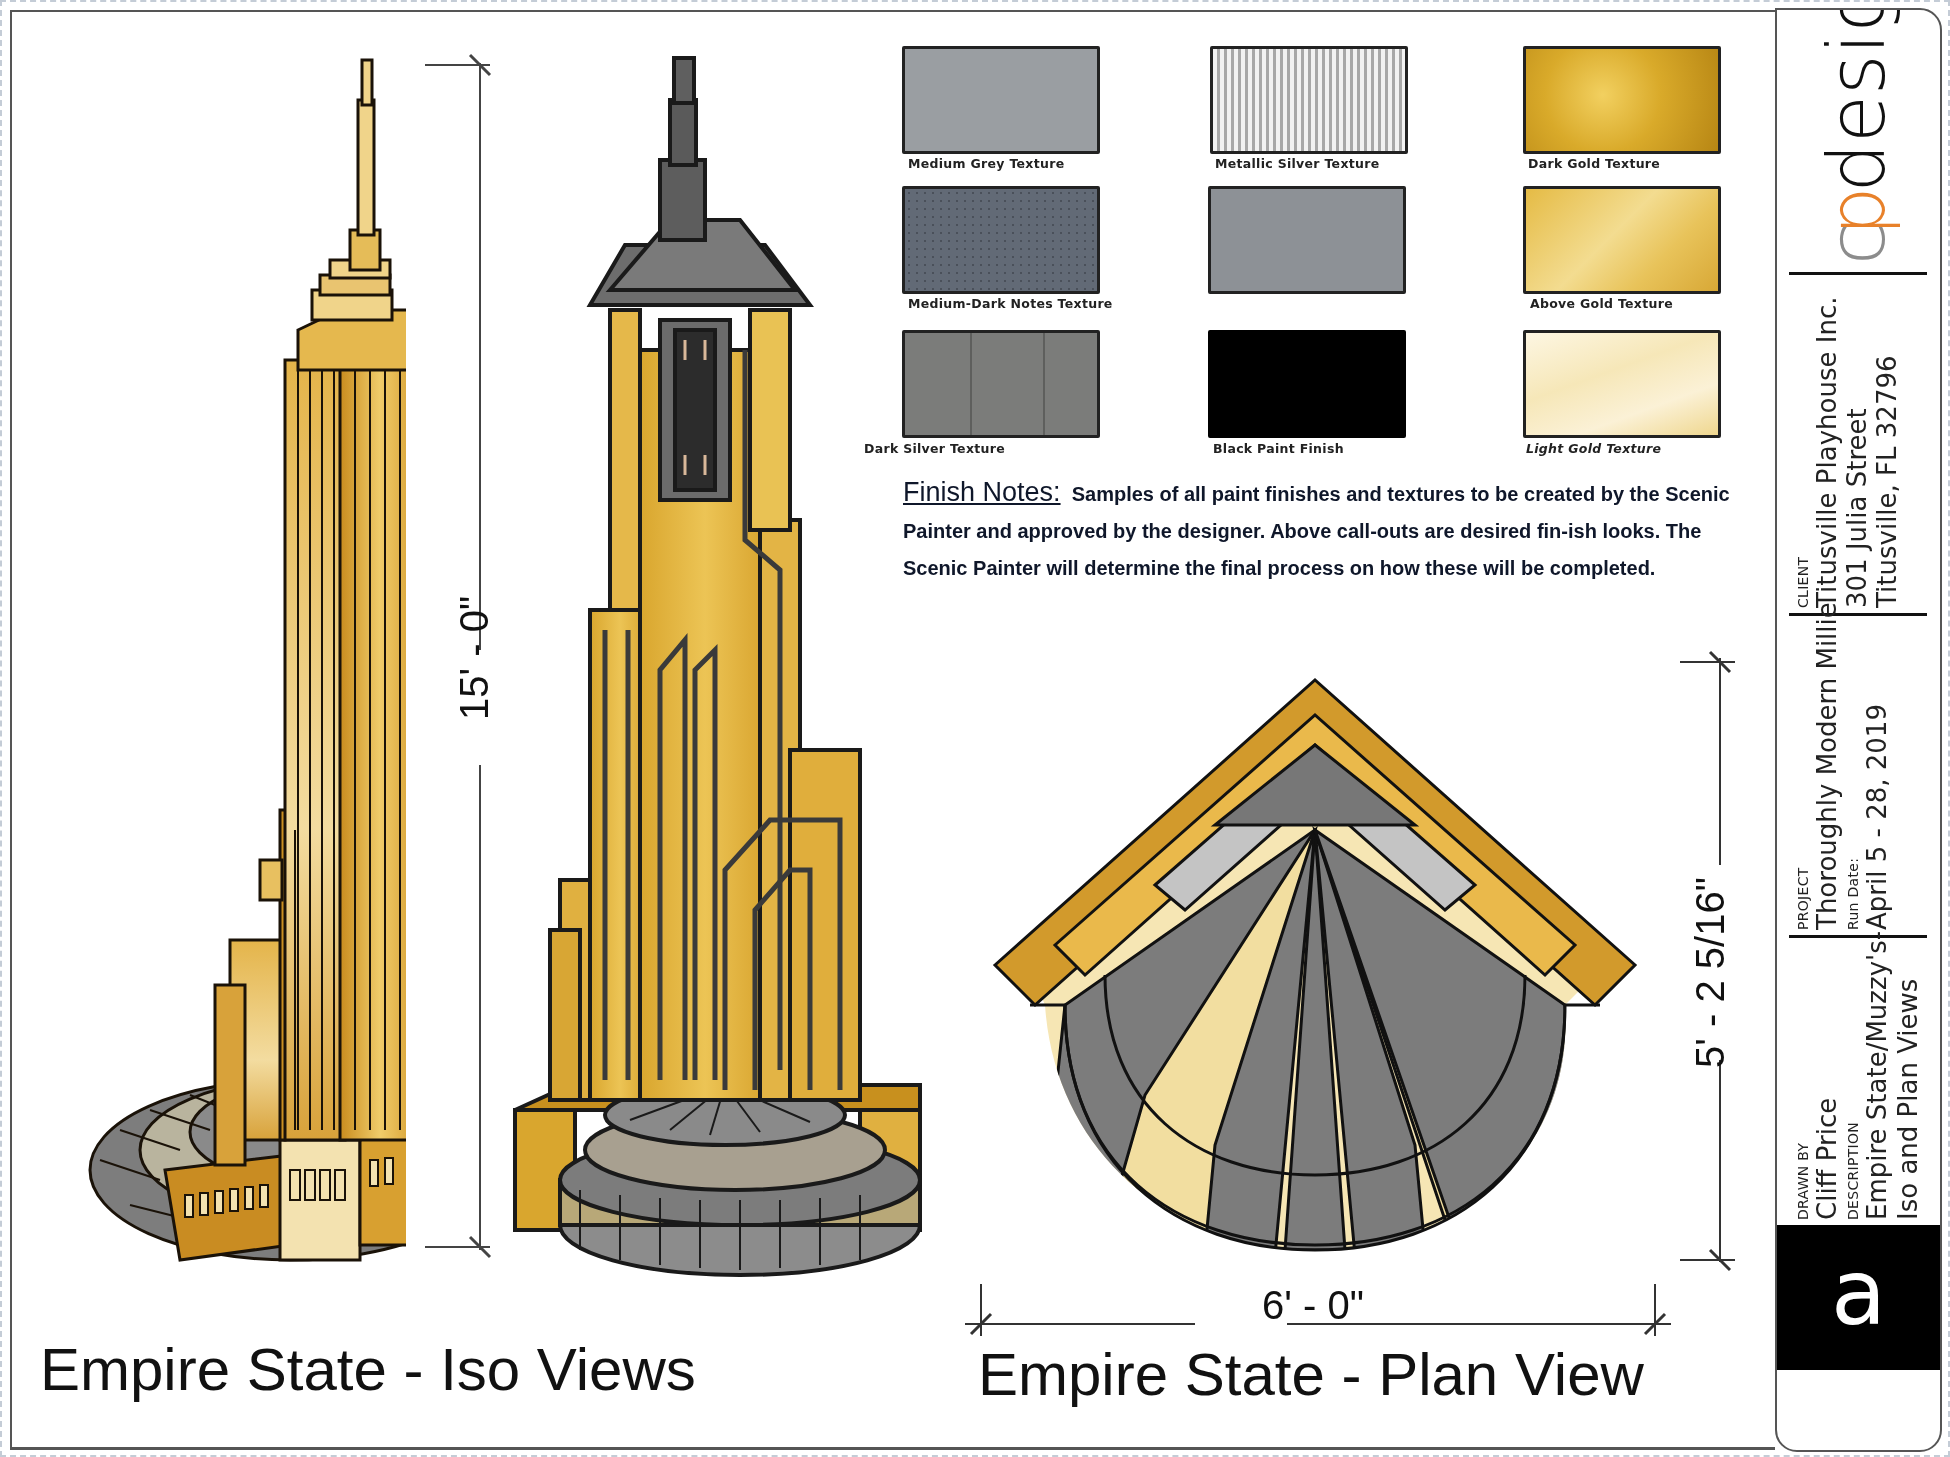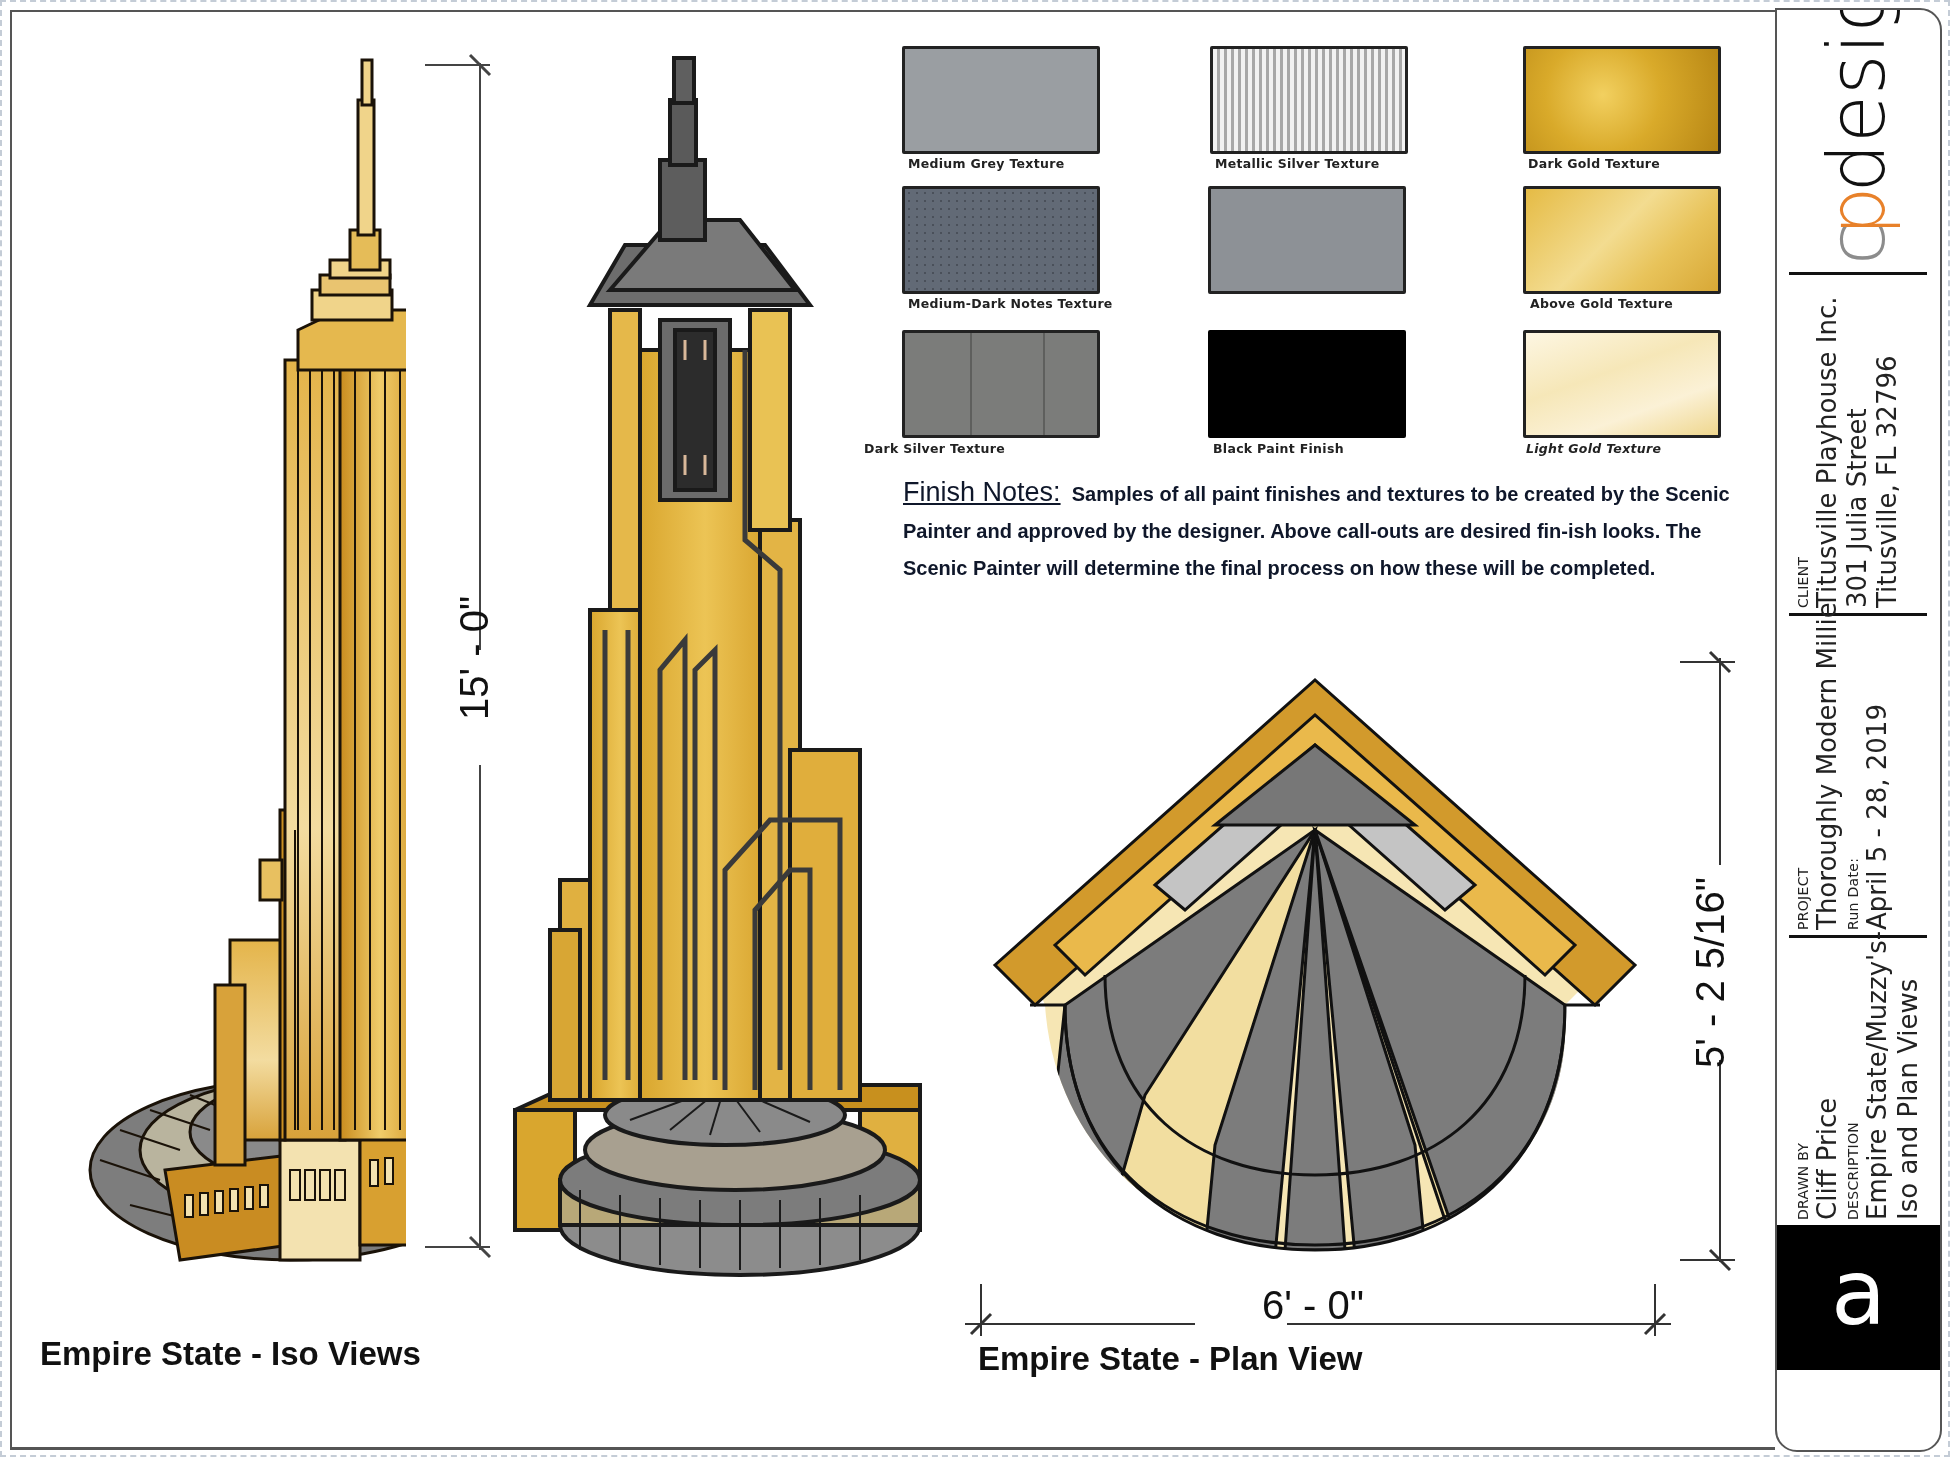--- a/index.html
+++ b/index.html
@@ -12,21 +12,21 @@
   .small-cap{font-size:14px;letter-spacing:.3px;color:#222;}
   .big{font-size:26px;line-height:30px;}
   .logo{position:absolute;}
   .sheet-letter{position:absolute;left:0;top:1215px;width:163px;height:145px;background:#000;color:#fff;font-family:"DejaVu Sans",sans-serif;font-size:90px;text-align:center;line-height:135px;}
   .sheet-num{position:absolute;left:0;top:1362px;width:163px;height:78px;text-align:center;font-family:"DejaVu Sans",sans-serif;font-size:40px;line-height:78px;color:#111;}
   .swatch{position:absolute;width:198px;height:108px;border:3px solid #222;border-radius:2px;box-sizing:border-box;}
   .swatch-label{position:absolute;font-family:"DejaVu Sans",sans-serif;font-weight:bold;font-size:12.5px;color:#222;white-space:nowrap;letter-spacing:.3px;}
   .notes{position:absolute;left:903px;top:474px;width:830px;font-family:"Liberation Sans",sans-serif;font-weight:bold;font-size:20px;line-height:37px;color:#0f172a;}
   .notes .hd{font-size:27px;text-decoration:underline;font-weight:normal;}
   .dim-text{position:absolute;font-family:"Liberation Sans",sans-serif;font-size:40px;color:#111;white-space:nowrap;}
-  .view-title{position:absolute;font-family:"Liberation Sans",sans-serif;font-size:33px;color:#111;white-space:nowrap;font-weight:bold;}
+  .view-title{position:absolute;font-family:"Liberation Sans",sans-serif;font-size:60px;color:#111;white-space:nowrap;}
   svg{position:absolute;overflow:visible;}
 </style>
 </head>
 <body>
 
 <div class="dash-frame"></div>
 <div class="sheet"></div>
 
 <svg width="420" height="1250" style="left:40px;top:40px;">
   <defs>

